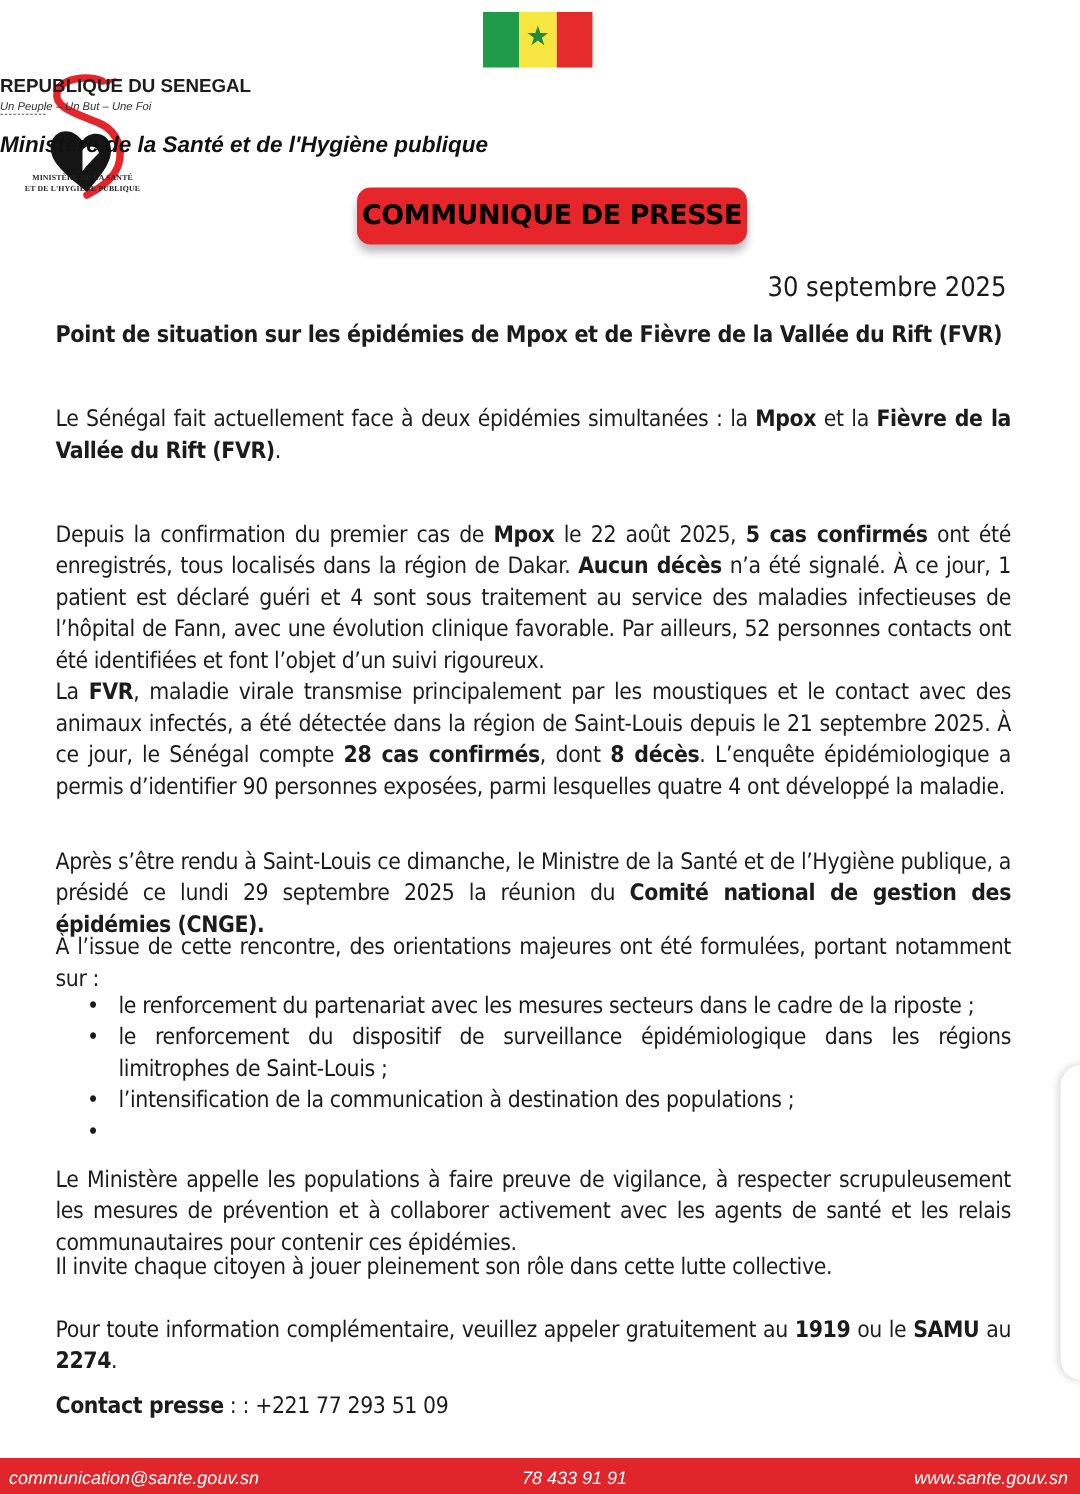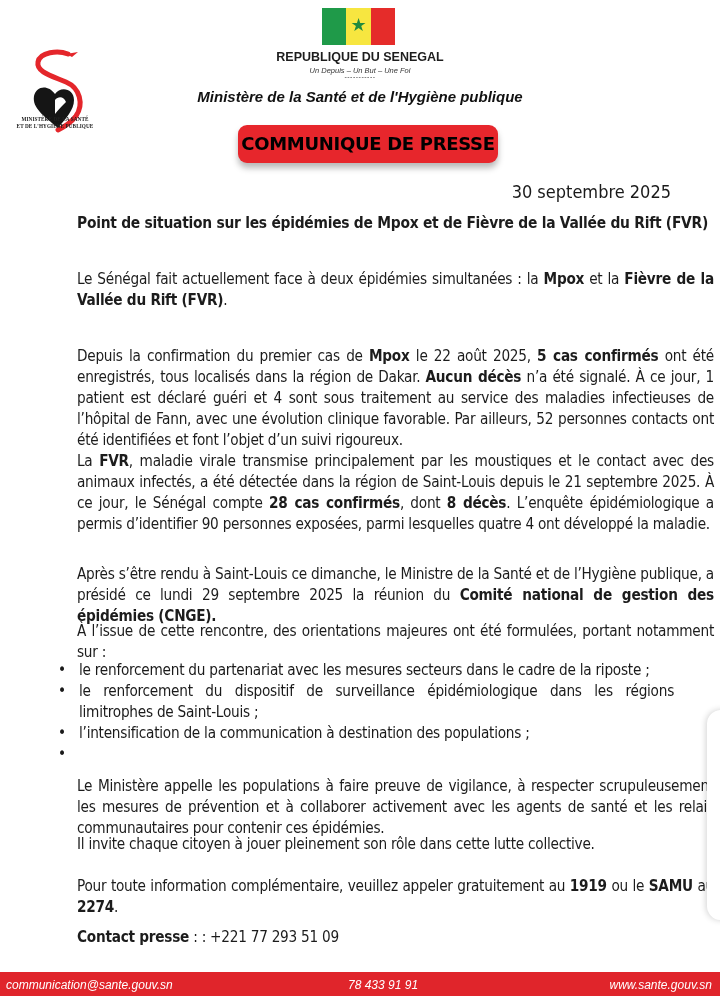--- a/index.html
+++ b/index.html
@@ -12,36 +12,36 @@
     .flag .band { flex:1; height:100%; }
     .flag .g { background:#1f9a49; }
     .flag .y { background:#f7e640; position:relative; }
     .flag .r { background:#e52c2a; }
     .flag .star { position:absolute; left:0; right:0; top:7px; text-align:center; color:#1f8a3e; font-size:18px; line-height:20px; font-family:"DejaVu Sans", sans-serif; }
 
     .logo { position:absolute; left:22px; top:48px; width:72px; height:86px; }
     .logo-text { position:absolute; left:12px; top:116px; width:86px; text-align:center;
       font-family:"Liberation Serif", serif; font-size:5.2px; font-weight:bold; line-height:7px; color:#222; letter-spacing:0.1px; }
 
-    .rep { position:absolute; left:0; width:720px; text-align:center; font-family:"Liberation Sans", sans-serif; }
+    .rep { position:absolute; left:0; width:720px; font-family:"Liberation Sans", sans-serif; }
     .rep-title { top:50px; font-size:12.5px; font-weight:bold; letter-spacing:0; color:#1d1d1d; }
     .rep-motto { top:66px; font-size:7.5px; font-style:italic; color:#333; }
     .rep-dash { top:73px; font-size:7px; color:#333; letter-spacing:0.5px; }
     .rep-min { top:88px; font-size:15px; font-weight:bold; font-style:italic; color:#111; }
 
     .press {
       position:absolute; left:238px; top:125px; width:260px; height:38px; border-radius:9px;
       background:#e7262c; color:#000000; text-align:center; line-height:38px;
       font-family:"DejaVu Sans", sans-serif; font-weight:bold; font-size:18px; letter-spacing:-0.3px;
       box-shadow: 0 5px 6px rgba(0,0,0,0.28);
     }
 
     .date { position:absolute; right:49px; top:181px; font-size:18px; color:#1a1a1a; }
 
-    .content { position:absolute; left:37px; width:637px; font-size:15.2px; line-height:21px; color:#1c1c1c; text-align:justify; letter-spacing:-0.25px;margin-left:40px; }
+    .content { position:absolute; left:37px; width:637px; font-size:15.2px; line-height:21px; color:#1c1c1c; text-align:justify; letter-spacing:-0.25px; }
     .content b { font-weight:bold; }
     .title { top:213px; font-weight:bold; font-size:15.4px; }
     .p1 { top:269px; }
     .p2 { top:346px; }
     .p3 { top:451px; }
     .p4 { top:564px; }
     .p5 { top:621px; }
     .list { position:absolute; left:37px; top:660px; width:637px; margin:0; padding:0; list-style:none; font-size:15.2px; line-height:21px; letter-spacing:-0.25px; text-align:justify; }
     .list li { position:relative; padding-left:42px; }
     .list li .bullet { position:absolute; left:21px; top:0; }
@@ -76,21 +76,21 @@
   <path d="M44 6 L56 4 L50 9 Z" fill="#e4262b"></path>
   <path d="M36 80 C22 68 10 60 12 48 C14 38 26 36 33 46 C38 38 52 40 52 52 C52 62 44 70 36 80 Z" fill="#151515"></path>
   <path d="M33 52 C36 48 42 48 44 54 C40 58 36 62 33 66 Z" fill="#ffffff"></path>
 </svg>
 <div class="logo-text">
   <div>MINISTÈRE DE LA SANTÉ</div>
   <div>ET DE L'HYGIÈNE PUBLIQUE</div>
 </div>
 
 <div class="rep rep-title">REPUBLIQUE DU SENEGAL</div>
-<div class="rep rep-motto">Un Depuis – Un But – Une Foi</div>
+<div class="rep rep-motto">Un Peuple – Un But – Une Foi</div>
 <div class="rep rep-dash">-----------</div>
 <div class="rep rep-min">Ministère de la Santé et de l'Hygiène publique</div>
 
 <div class="press">COMMUNIQUE DE PRESSE</div>
 
 <div class="date">30 septembre 2025</div>
 
 <div class="content title">Point de situation sur les épidémies de Mpox et de Fièvre de la Vallée du Rift (FVR)</div>
 
 <div class="content p1">

